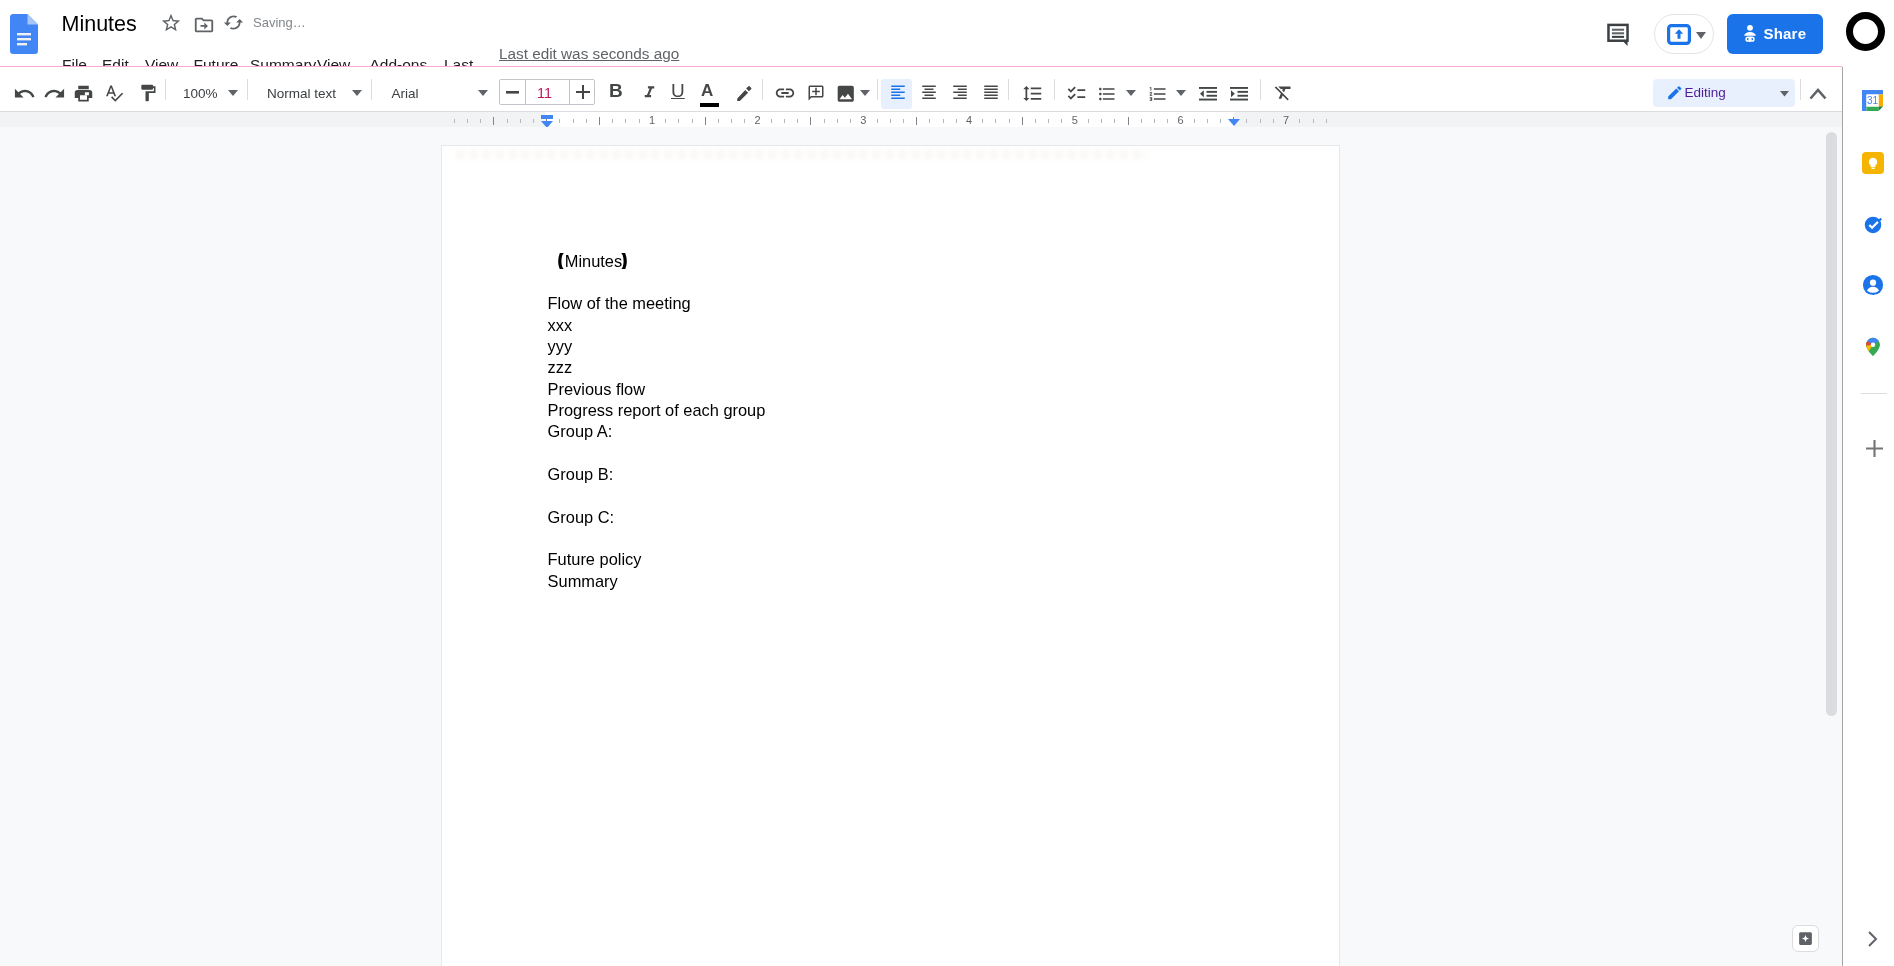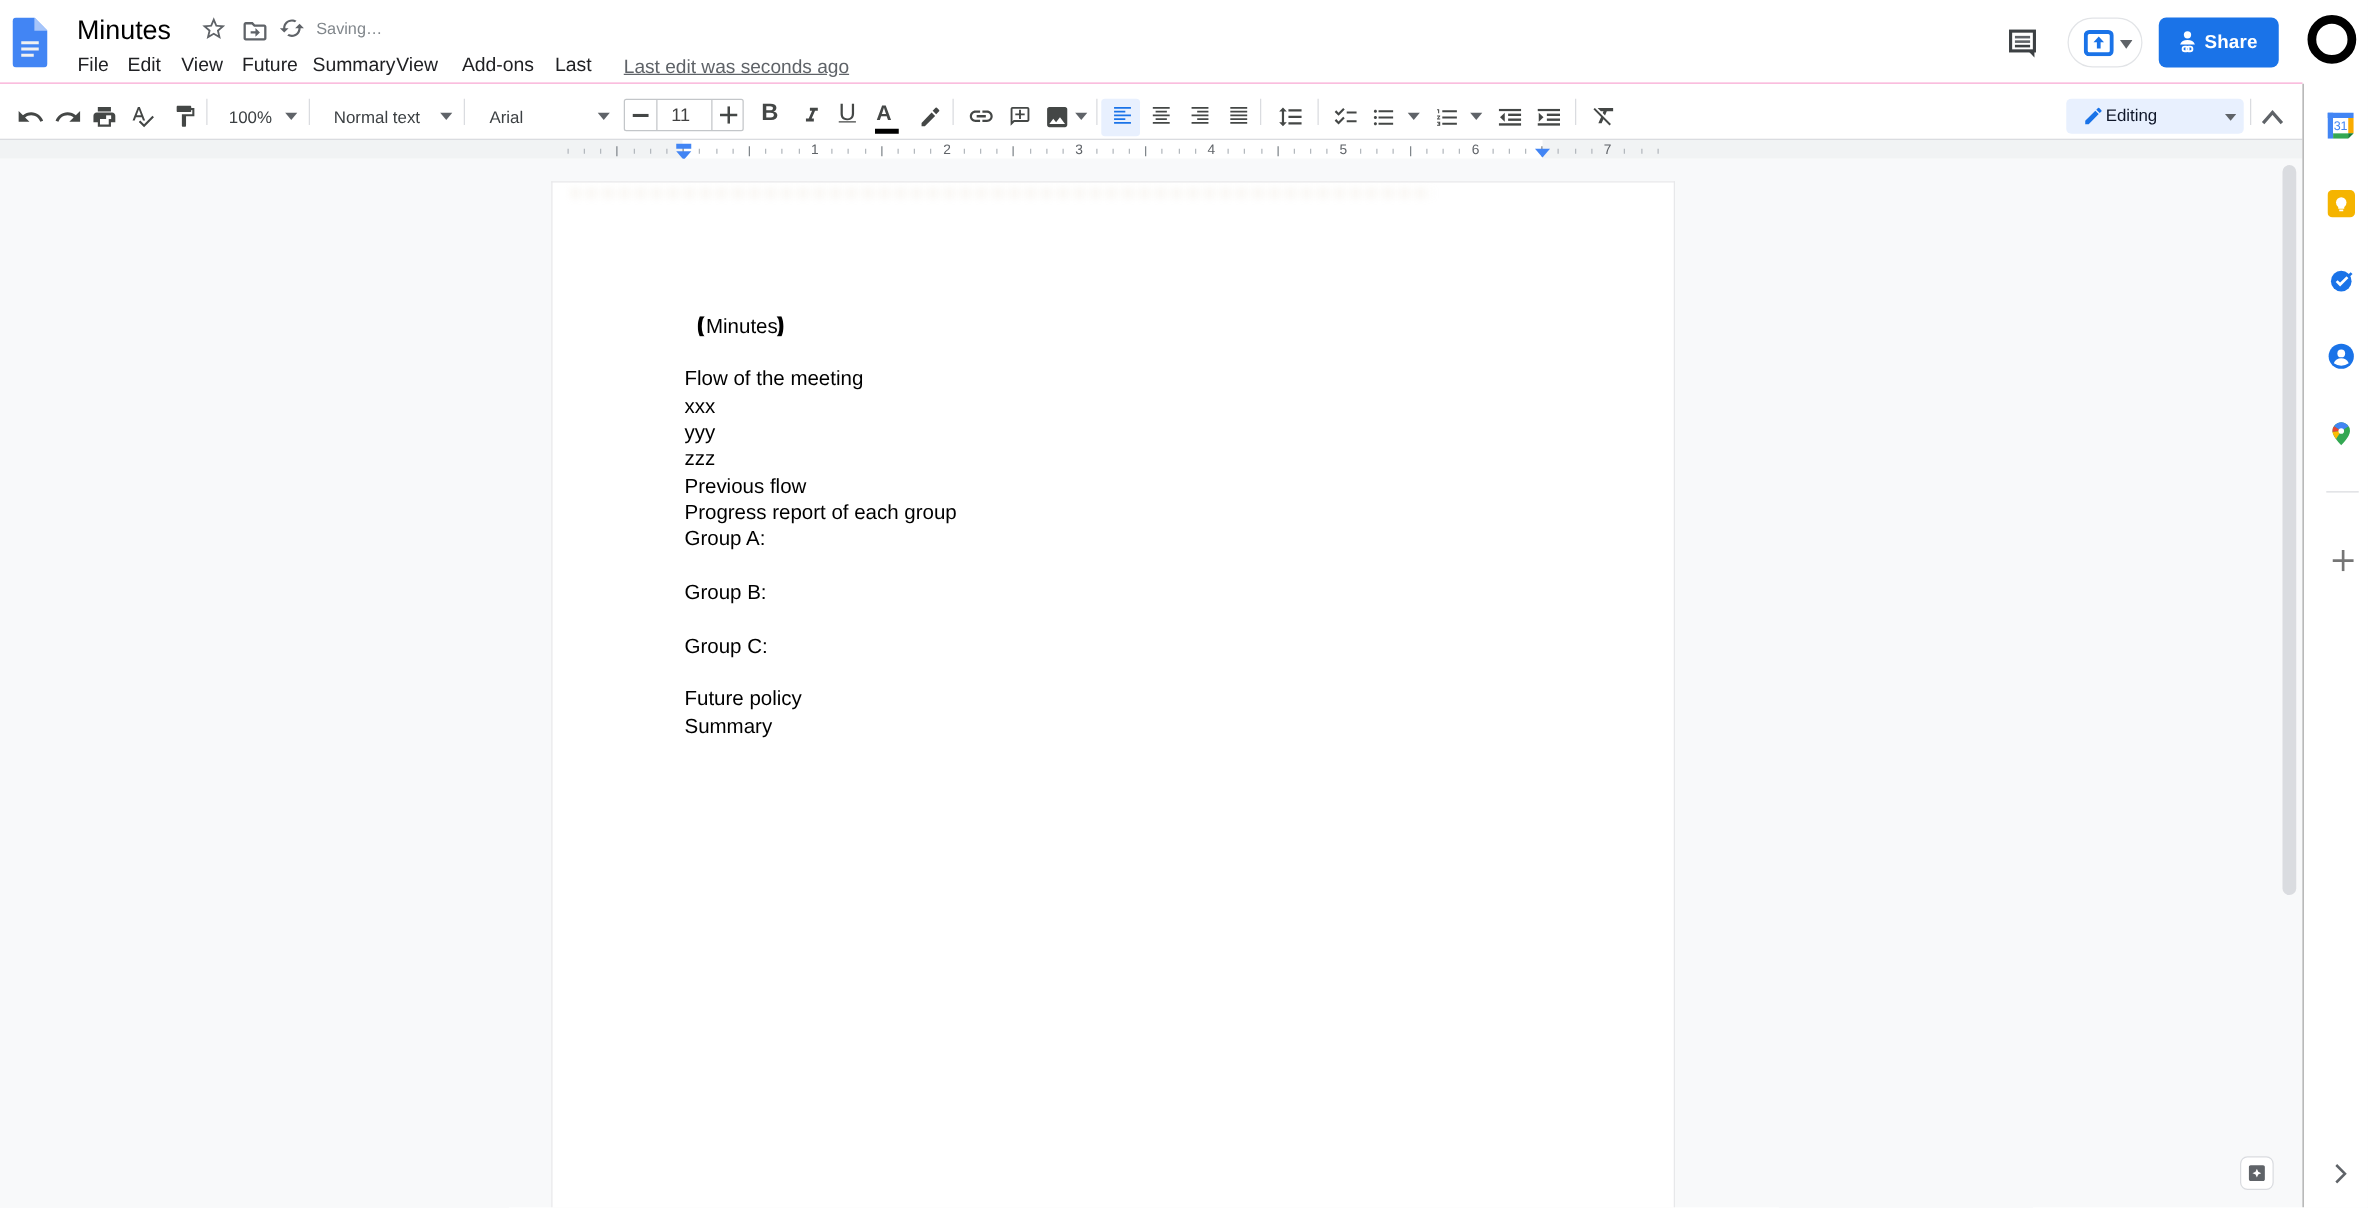--- a/index.html
+++ b/index.html
@@ -9,32 +9,32 @@
 .abs { position:absolute; }
 .ic { position:absolute; color:#444746; }
 svg { display:block; }
 
 
 #header { position:absolute; left:0; top:0; width:1894px; height:66px; background:#fff; }
 #docsicon { position:absolute; left:10px; top:14px; }
 #title { position:absolute; left:61.5px; top:13.5px; font-size:21.5px; color:#000; line-height:21px; }
 #saving { position:absolute; left:253px; top:15px; font-size:13px; color:#80868b; }
 #menus { position:absolute; left:0; top:44px; height:20px; font-size:15.5px; color:#202124; }
-#menus span { position:absolute; top:0; white-space:nowrap; }
+#menus span { position:absolute; top:12px; white-space:nowrap; }
 #lastedit { position:absolute; left:499px; top:45px; font-size:15.3px; color:#5f6368; text-decoration:underline; }
 
 
 #toolbar { position:absolute; left:0; top:66px; width:1842px; height:45px; background:#fff; border-top:1px solid #f9a8d4; }
 .tdiv { position:absolute; top:12px; width:1px; height:21px; background:#dadce0; }
 .tool-label { position:absolute; font-size:13.5px; color:#3c4043; top:19px; }
 #fsbox { position:absolute; left:499px; top:12px; width:96px; height:26px; border:1px solid #c3c6c9; border-radius:2px; }
 #fsbox .d { position:absolute; top:0; width:1px; height:24px; background:#c3c6c9; }
 #alhl { position:absolute; left:881px; top:12px; width:31px; height:30px; background:#e8f0fe; border-radius:3px; }
 #editing { position:absolute; left:1653px; top:12px; width:142px; height:28px; background:#e8f0fe; border-radius:4px; }
-#editing .txt { position:absolute; left:31.5px; top:5.5px; font-size:13.5px; color:#0f172a; }
+#editing .txt { position:absolute; left:31.5px; top:5.5px; font-size:13.5px; color:#4c1d95; }
 
 
 #ruler { position:absolute; left:0; top:111px; width:1842px; height:16px; background:#f1f3f4; border-top:1px solid #dadce0; }
 #ruler .white { position:absolute; left:546px; top:0; width:688px; height:15px; background:#fff; }
 #ruler .num { position:absolute; top:1.5px; font-size:11px; color:#5f6368; }
 #ruler .tick { position:absolute; top:7px; width:1px; height:4px; background:#b3b8bd; }
 #ruler .tick.h { top:5px; height:8px; background:#80868b; }
 
 
 #main { position:absolute; left:0; top:127px; width:1842px; height:839px; background:#f8f9fa; }
@@ -146,21 +146,21 @@
   <div class="tool-label" style="left:391.5px">Arial</div>
   <svg class="ic" style="left:478px;top:23px" width="10" height="7" viewBox="0 0 10 7" fill="#5f6368">
         <path d="M0 0h10L5 6z"></path>
       </svg>
   <div id="fsbox">
     <div class="d" style="left:25px"></div>
         <div class="d" style="left:69px"></div>
     <svg class="abs" style="left:6px;top:11px" width="13" height="2.6" viewBox="0 0 13 2.6">
           <rect width="13" height="2.6" fill="#444746"></rect>
         </svg>
-    <div class="abs" style="left:37px;top:4.5px;font-size:14.5px;color:#404040">11</div>
+    <div class="abs" style="left:37px;top:4.5px;font-size:14.5px;color:#be185d">11</div>
     <svg class="abs" style="left:76px;top:5px" width="14" height="14" viewBox="0 0 14 14" fill="#444746">
           <path d="M6 0h2v6h6v2H8v6H6V8H0V6h6z"></path>
         </svg>
   </div>
   <div class="abs" style="left:609px;top:13px;font-size:19px;font-weight:bold;color:#444746;position:absolute;">B</div>
   <svg class="ic" style="left:639.5px;top:15.8px" width="19" height="19" viewBox="0 0 24 24" fill="#444746">
         <path d="M10 4v3h2.21l-3.42 8H6v3h8v-3h-2.21l3.42-8H18V4z"></path>
       </svg>
   <div class="abs" style="left:671px;top:13px;font-size:19px;text-decoration:underline;color:#444746;">U</div>
   <div class="abs" style="left:701px;top:14px;font-size:17px;font-weight:bold;color:#444746;">A</div>

